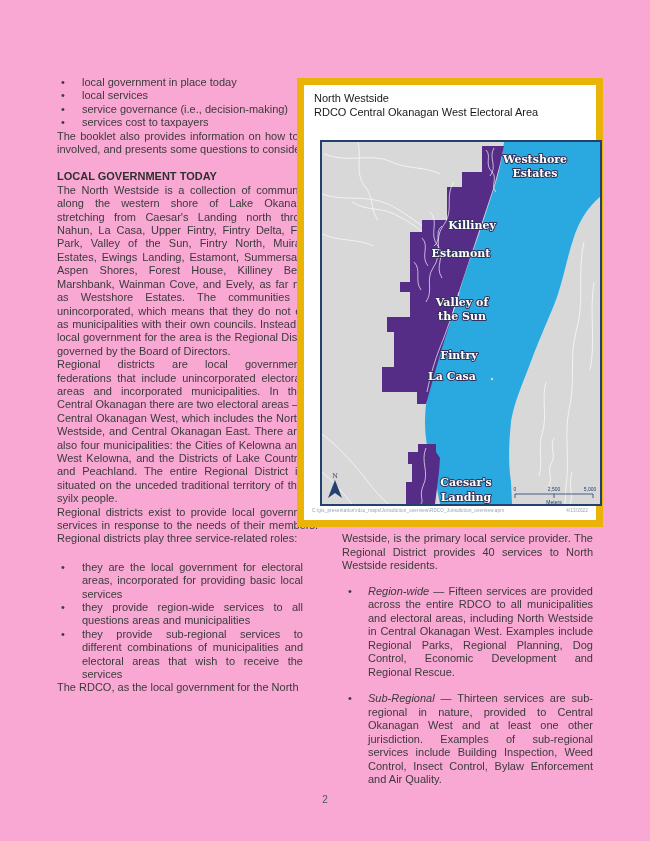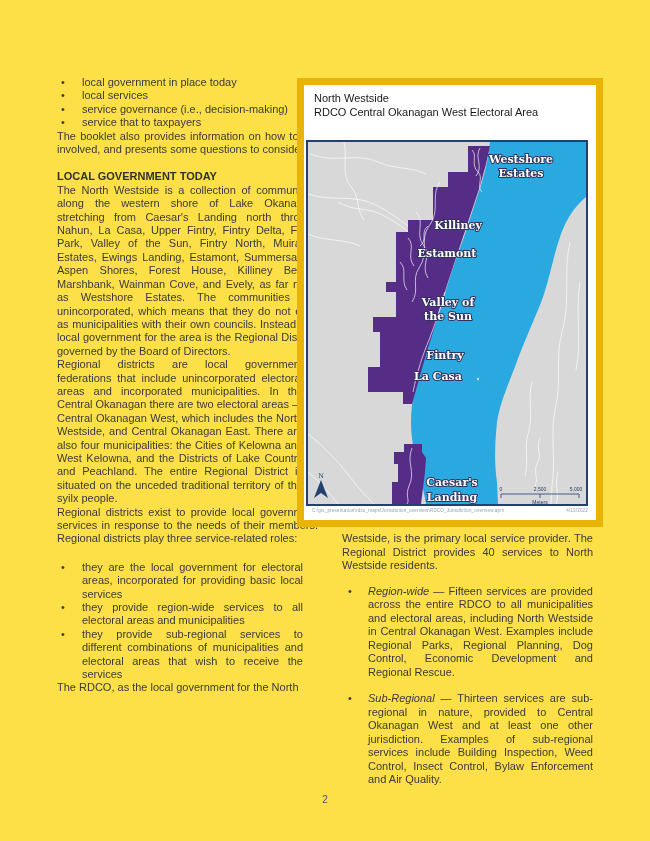--- a/index.html
+++ b/index.html
@@ -1,18 +1,18 @@
 <!DOCTYPE html>
 <html><head>
 <meta charset="utf-8">
 <style>
   html,body{margin:0;padding:0;}
   body{width:650px;height:841px;position:relative;background:#ffffff;
        font-family:"Liberation Sans",sans-serif;color:#3a3a3a;}
-  .page{position:absolute;inset:0;background:#fde047;overflow:hidden;}
+  .page{position:absolute;inset:0;background:#f9a8d4;overflow:hidden;}
 
   
   .leftcol{position:absolute;left:57px;top:76px;width:261px;
            font-size:11px;line-height:13.4px;text-align:justify;}
   .leftcol p{margin:0;}
   ul.dots{list-style:none;margin:0 15px 0 0;padding:0;text-align:left;}
   ul.dots li{position:relative;padding-left:25px;}
   ul.dots li::before{content:"\2022";position:absolute;left:4px;}
   .h-caps{font-weight:bold;font-size:11px;line-height:13.4px;margin:14px 15px 0 0;
           text-align:left;color:#2f2f2f;}
@@ -34,21 +34,21 @@
   ul.svc li{position:relative;padding-left:26px;}
   ul.svc li + li{margin-top:13px;}
   ul.svc li::before{content:"\2022";position:absolute;left:6px;}
   .lead{font-style:italic;}
 
   
   .mapbox{position:absolute;left:297px;top:78px;width:292px;height:435px;
           border:7px solid #eab308;background:#fff;}
   .maptitle{position:absolute;left:10px;top:7px;font-size:11px;line-height:13.5px;
             color:#1a1a1a;text-align:left;}
-  .mapframe{position:absolute;left:2px;top:55px;width:278px;height:362px;
+  .mapframe{position:absolute;left:16px;top:55px;width:278px;height:362px;
             border:2px solid #24406e;}
   .mapframe svg{display:block;}
   .mapfooter{position:absolute;left:8px;right:8px;top:423px;display:flex;
              justify-content:space-between;font-size:4.5px;color:#8fa0b6;
              letter-spacing:.2px;white-space:nowrap;overflow:hidden;}
 
   
   .mlabel{font-family:"DejaVu Serif",serif;font-weight:bold;font-size:11px;
           fill:#ffffff;stroke:#32325a;stroke-width:2px;paint-order:stroke;
           stroke-linejoin:round;text-anchor:middle;}
@@ -63,30 +63,30 @@
 </head>
 <body>
 
 <div class="page">
 
   <div class="leftcol">
     <ul class="dots">
       <li>local government in place today</li>
       <li>local services</li>
       <li>service governance (i.e., decision-making)</li>
-      <li>service that to taxpayers</li>
+      <li>services cost to taxpayers</li>
     </ul>
     <p class="p-intro">The booklet also provides information on how to get involved, and presents some questions to consider.</p>
     <div class="h-caps">LOCAL GOVERNMENT TODAY</div>
     <p class="p-today">The North Westside is a collection of communities along the western shore of Lake Okanagan, stretching from Caesar's Landing north through Nahun, La Casa, Upper Fintry, Fintry Delta, Fintry Park, Valley of the Sun, Fintry North, Muirallen Estates, Ewings Landing, Estamont, Summersands, Aspen Shores, Forest House, Killiney Beach, Marshbank, Wainman Cove, and Evely, as far north as Westshore Estates.  The communities are unincorporated, which means that they do not exist as municipalities with their own councils.  Instead, the local government for the area is the Regional District, governed by the Board of Directors.</p>
     <p class="p-districts"><span class="wrapspacer"></span><span>Regional districts are local government federations that include unincorporated electoral areas and incorporated municipalities.  In the Central Okanagan there are two electoral areas — Central Okanagan West, which includes the North Westside, and Central Okanagan East.  There are also four municipalities: the Cities of Kelowna and West Kelowna, and the Districts of Lake Country and Peachland.  The entire Regional District is situated on the unceded traditional territory of the syilx people.</span></p>
     <p class="p-roles">Regional districts exist to provide local government services in response to the needs of their members.  Regional districts play three service-related roles:</p>
     <ul class="roles">
       <li>they are the local government for electoral areas, incorporated for providing basic local services</li>
-      <li>they provide region-wide services to all electoral areas and municipalities</li>
+      <li>they provide region-wide services to all questions areas and municipalities</li>
       <li>they provide sub-regional services to different combinations of municipalities and electoral areas that wish to receive the services</li>
     </ul>
     <p class="p-last">The RDCO, as the local government for the North</p>
   </div>
 
   <div class="mapbox">
     <div class="maptitle">
       <div>North Westside</div>
       <div>RDCO Central Okanagan West Electoral Area</div>
     </div>

